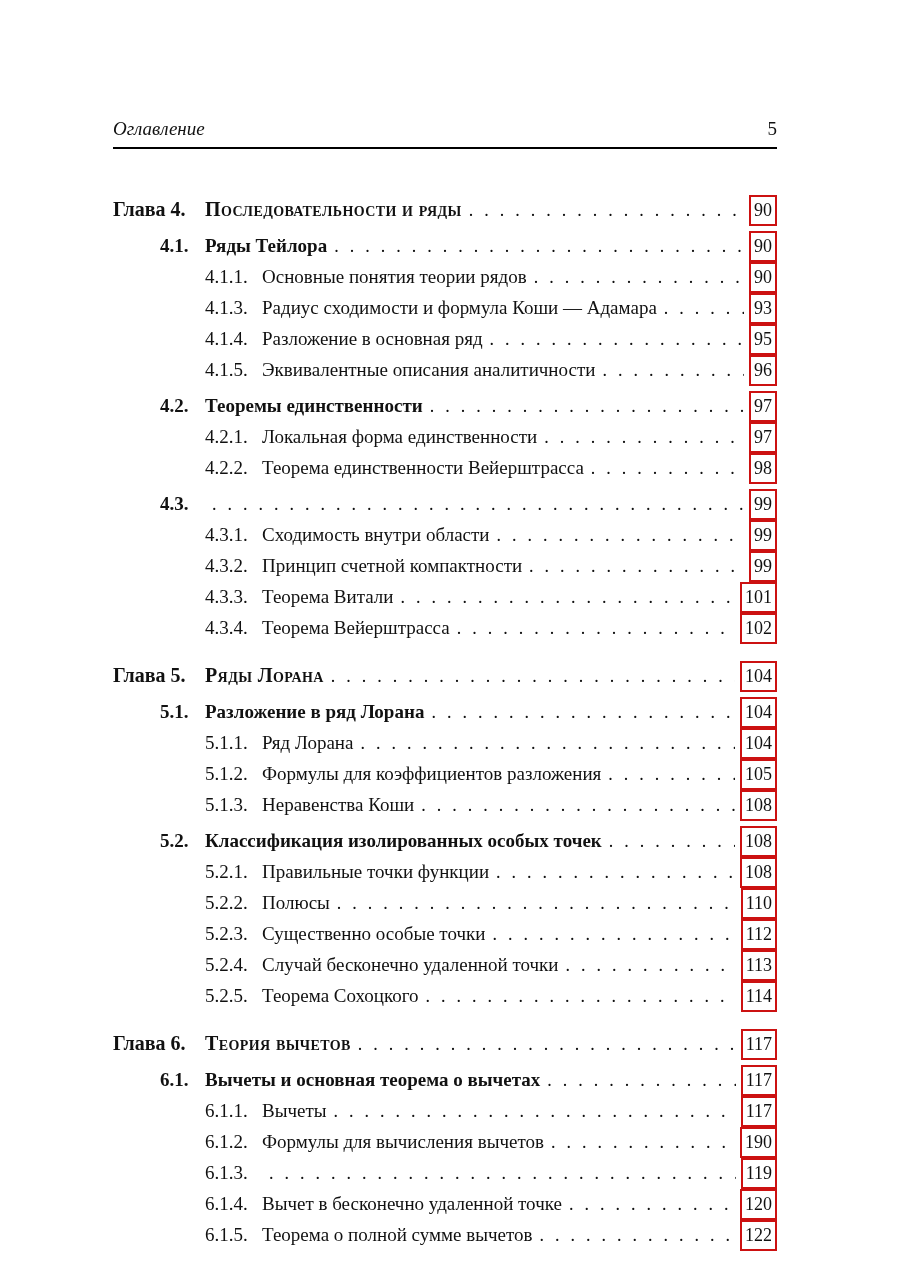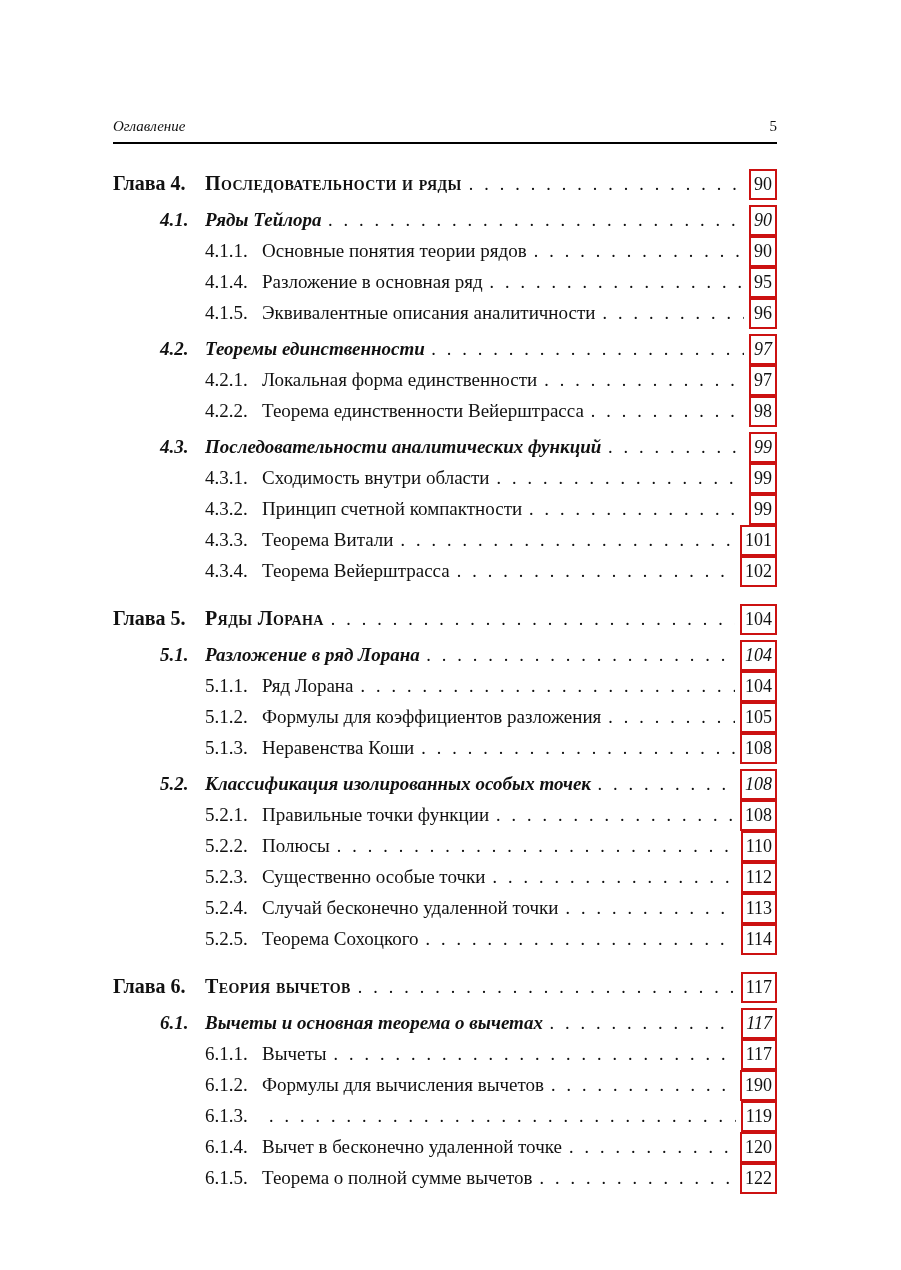--- a/index.html
+++ b/index.html
@@ -15,27 +15,27 @@
     width: 901px; height: 1270px;
     padding: 118px 124px 0 113px;
   }
   
   .running-header {
     display: flex;
     justify-content: space-between;
     align-items: baseline;
     border-bottom: 2px solid #000;
     padding-bottom: 7px;
-    font-size: 15px;
+    font-size: 19px;
   }
   .running-header .hdr-title { font-style: italic; }
   .running-header .hdr-page { font-style: normal; }
 
   
-  .toc { padding-top: 8px; }
+  .toc { padding-top: 8px; margin-top: 21px; }
   .row {
     display: flex;
     align-items: baseline;
     line-height: 23.2px;
     white-space: nowrap;
   }
   .row .label { flex: none; }
   .row .title { flex: none; }
   .leader {
     flex: 1 1 auto;
@@ -71,21 +71,20 @@
     line-height: 24px;
   }
   .row.chapter .label { width: 92px; }
   .row.chapter .title { font-variant: small-caps; letter-spacing: 0.4px; }
 
   .row.section {
     margin-top: 5px;
     font-weight: bold;
     font-size: 19px;
     padding-left: 47px;
-    font-style: italic;
   }
   .row.section .label { width: 45px; }
 
   .row.sub {
     font-size: 19px;
     padding-left: 92px;
   }
   .row.sub .label { width: 57px; }
 </style>
 </head>
@@ -111,20 +110,26 @@
     <span class="leader"></span>
     <a class="page-link">90</a>
   </div>
       <div class="row sub">
     <span class="label">4.1.1.</span>
     <span class="title">Основные понятия теории рядов</span>
     <span class="leader"></span>
     <a class="page-link">90</a>
   </div>
       <div class="row sub">
+    <span class="label">4.1.3.</span>
+    <span class="title">Радиус сходимости и формула Коши — Адамара</span>
+    <span class="leader"></span>
+    <a class="page-link">93</a>
+  </div>
+      <div class="row sub">
     <span class="label">4.1.4.</span>
     <span class="title">Разложение в основная ряд</span>
     <span class="leader"></span>
     <a class="page-link">95</a>
   </div>
       <div class="row sub">
     <span class="label">4.1.5.</span>
     <span class="title">Эквивалентные описания аналитичности</span>
     <span class="leader"></span>
     <a class="page-link">96</a>
@@ -142,21 +147,20 @@
     <a class="page-link">97</a>
   </div>
       <div class="row sub">
     <span class="label">4.2.2.</span>
     <span class="title">Теорема единственности Вейерштрасса</span>
     <span class="leader"></span>
     <a class="page-link">98</a>
   </div>
       <div class="row section">
     <span class="label">4.3.</span>
-    <span class="title">Последовательности аналитических функций</span>
     <span class="leader"></span>
     <a class="page-link">99</a>
   </div>
       <div class="row sub">
     <span class="label">4.3.1.</span>
     <span class="title">Сходимость внутри области</span>
     <span class="leader"></span>
     <a class="page-link">99</a>
   </div>
       <div class="row sub">

